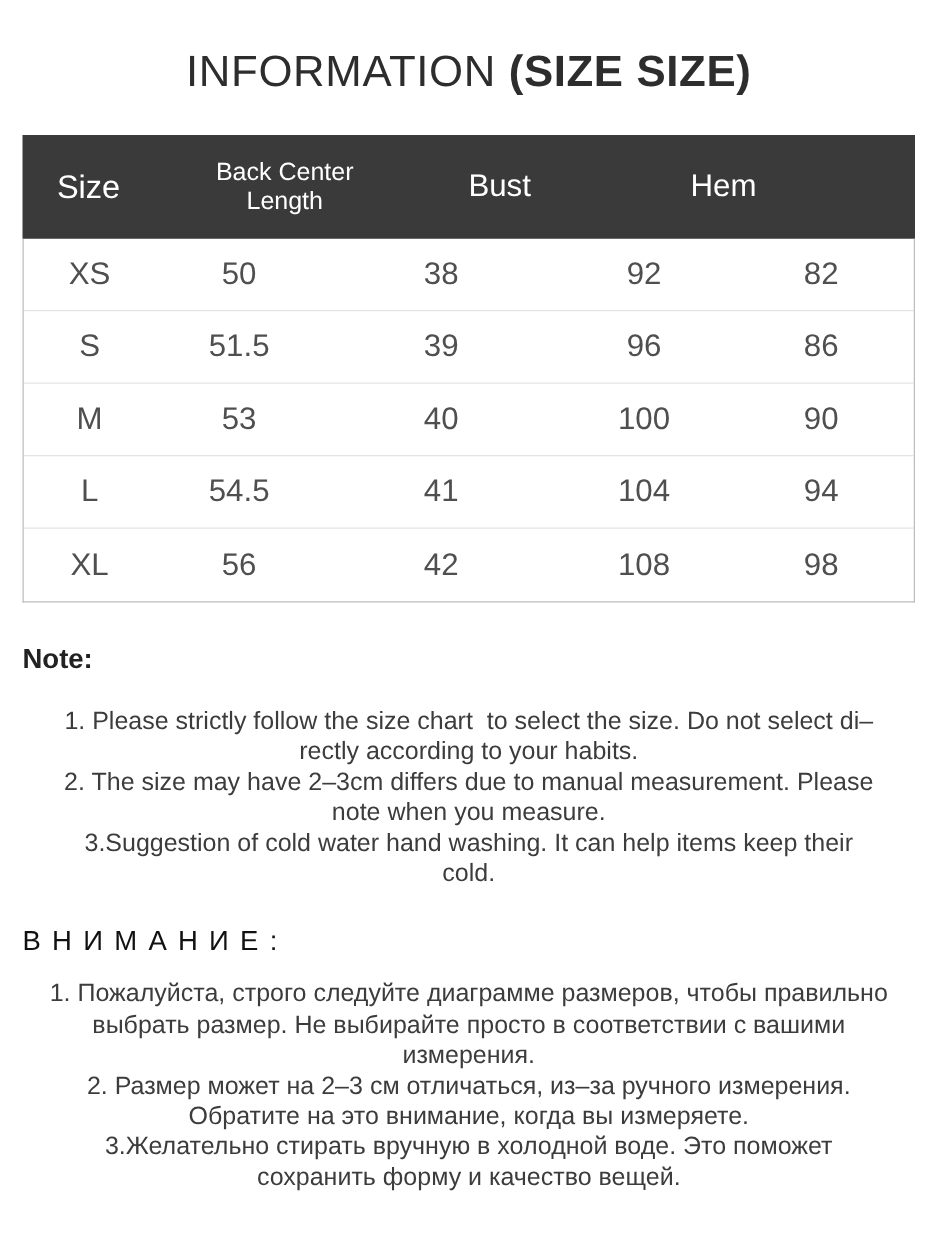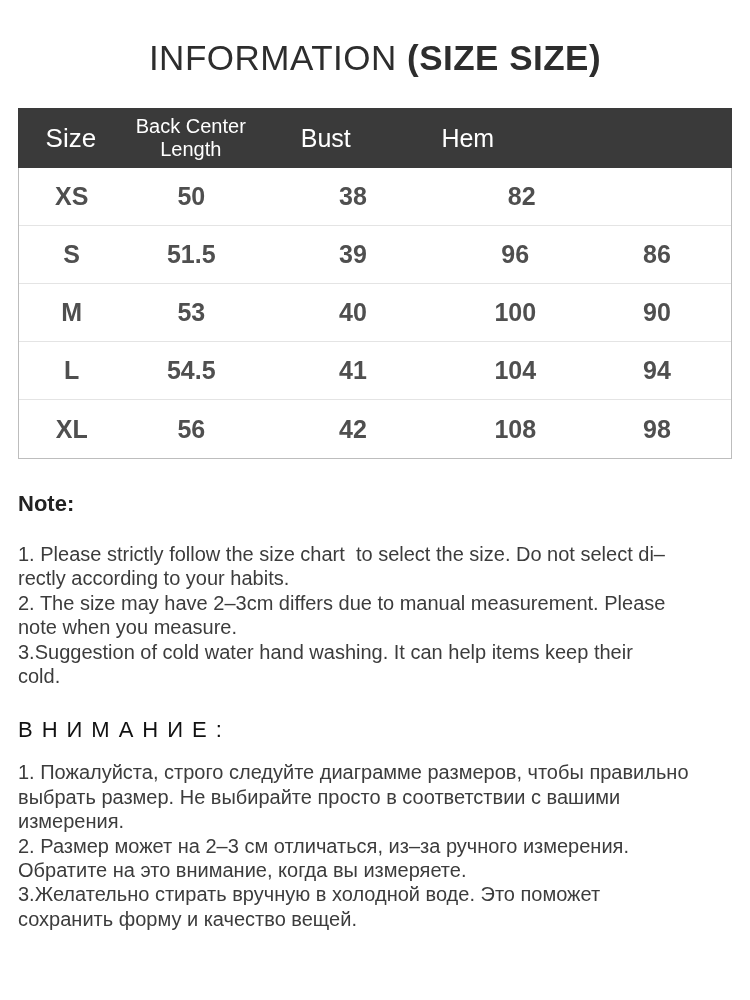--- a/index.html
+++ b/index.html
@@ -14,45 +14,45 @@
     color:var(--body-text);
   }
   .page-title{
     margin-top:38px;text-align:center;font-size:35px;letter-spacing:.5px;
     color:var(--title-text);font-weight:400;white-space:pre;
   }
   .page-title .bold{font-weight:700;}
 
   .size-table{margin:30px 18px 0 18px;width:714px;}
   .thead{
-    display:flex;align-items:center;height:60px;
-    background:var(--header-bg);color:var(--header-text);
+    display:flex;align-items:center;height:83px;
+    background:var(--header-bg);color:var(--header-text);gap:37px;
   }
   .trow{
     display:flex;align-items:center;height:58px;
     border-bottom:1px solid var(--row-divider);
     color:var(--table-text);font-size:25px;
   }
   .tbody{border:1px solid var(--table-border);border-top:none;}
   .tbody .trow:last-child{border-bottom:none;}
-  .cell{text-align:center;font-weight:bold;}
+  .cell{text-align:center;}
   .col-0{width:14.8%;}
   .col-1{width:18.8%;}
   .col-2{width:26.6%;}
   .col-3{width:19.0%;}
   .col-4{width:20.8%;}
   .thead .cell{font-size:25px;font-weight:400;}
   .thead .col-0{font-size:26px;}
   .thead .col-1{font-size:20px;line-height:1.15;padding:0 6px;}
 
   .note-section,.attention-section{margin:0 18px;}
   .note-heading{
     margin-top:32px;font-size:22px;font-weight:700;color:#222222;
   }
-  .lines{margin-top:25px;}
+  .lines{margin-top:25px;text-align:center;}
   .text-line{
     font-size:20px;line-height:24.4px;color:var(--body-text);
     white-space:pre-wrap;
   }
   .attention-heading{
     margin-top:29px;font-size:22px;font-weight:400;color:#111111;
     letter-spacing:9px;
   }
   .attention-section .lines{margin-top:17px;}
 </style>
@@ -66,20 +66,21 @@
     <div class="cell col-0">Size</div>
     <div class="cell col-1">Back Center Length</div>
     <div class="cell col-3">Bust</div>
     <div class="cell col-4">Hem</div>
   </div>
   <div class="tbody">
       <div class="trow">
         <div class="cell col-0">XS</div>
         <div class="cell col-1">50</div>
         <div class="cell col-2">38</div>
+        <div class="cell col-3">92</div>
         <div class="cell col-4">82</div>
       </div>
       <div class="trow">
         <div class="cell col-0">S</div>
         <div class="cell col-1">51.5</div>
         <div class="cell col-2">39</div>
         <div class="cell col-3">96</div>
         <div class="cell col-4">86</div>
       </div>
       <div class="trow">

